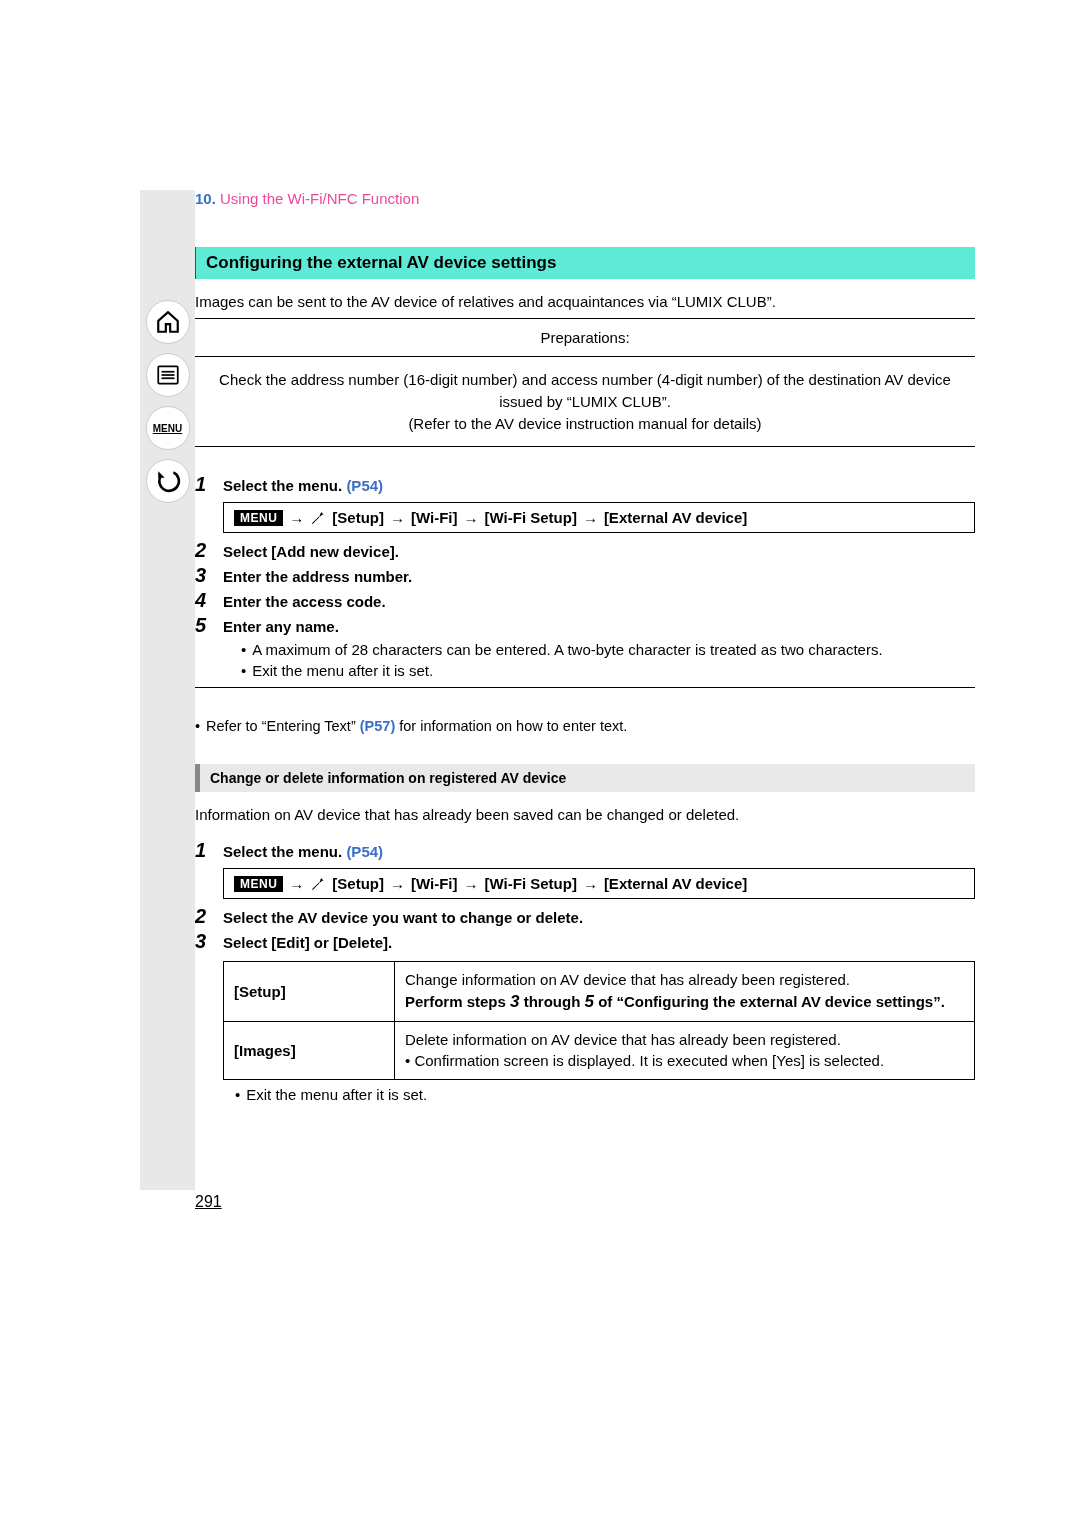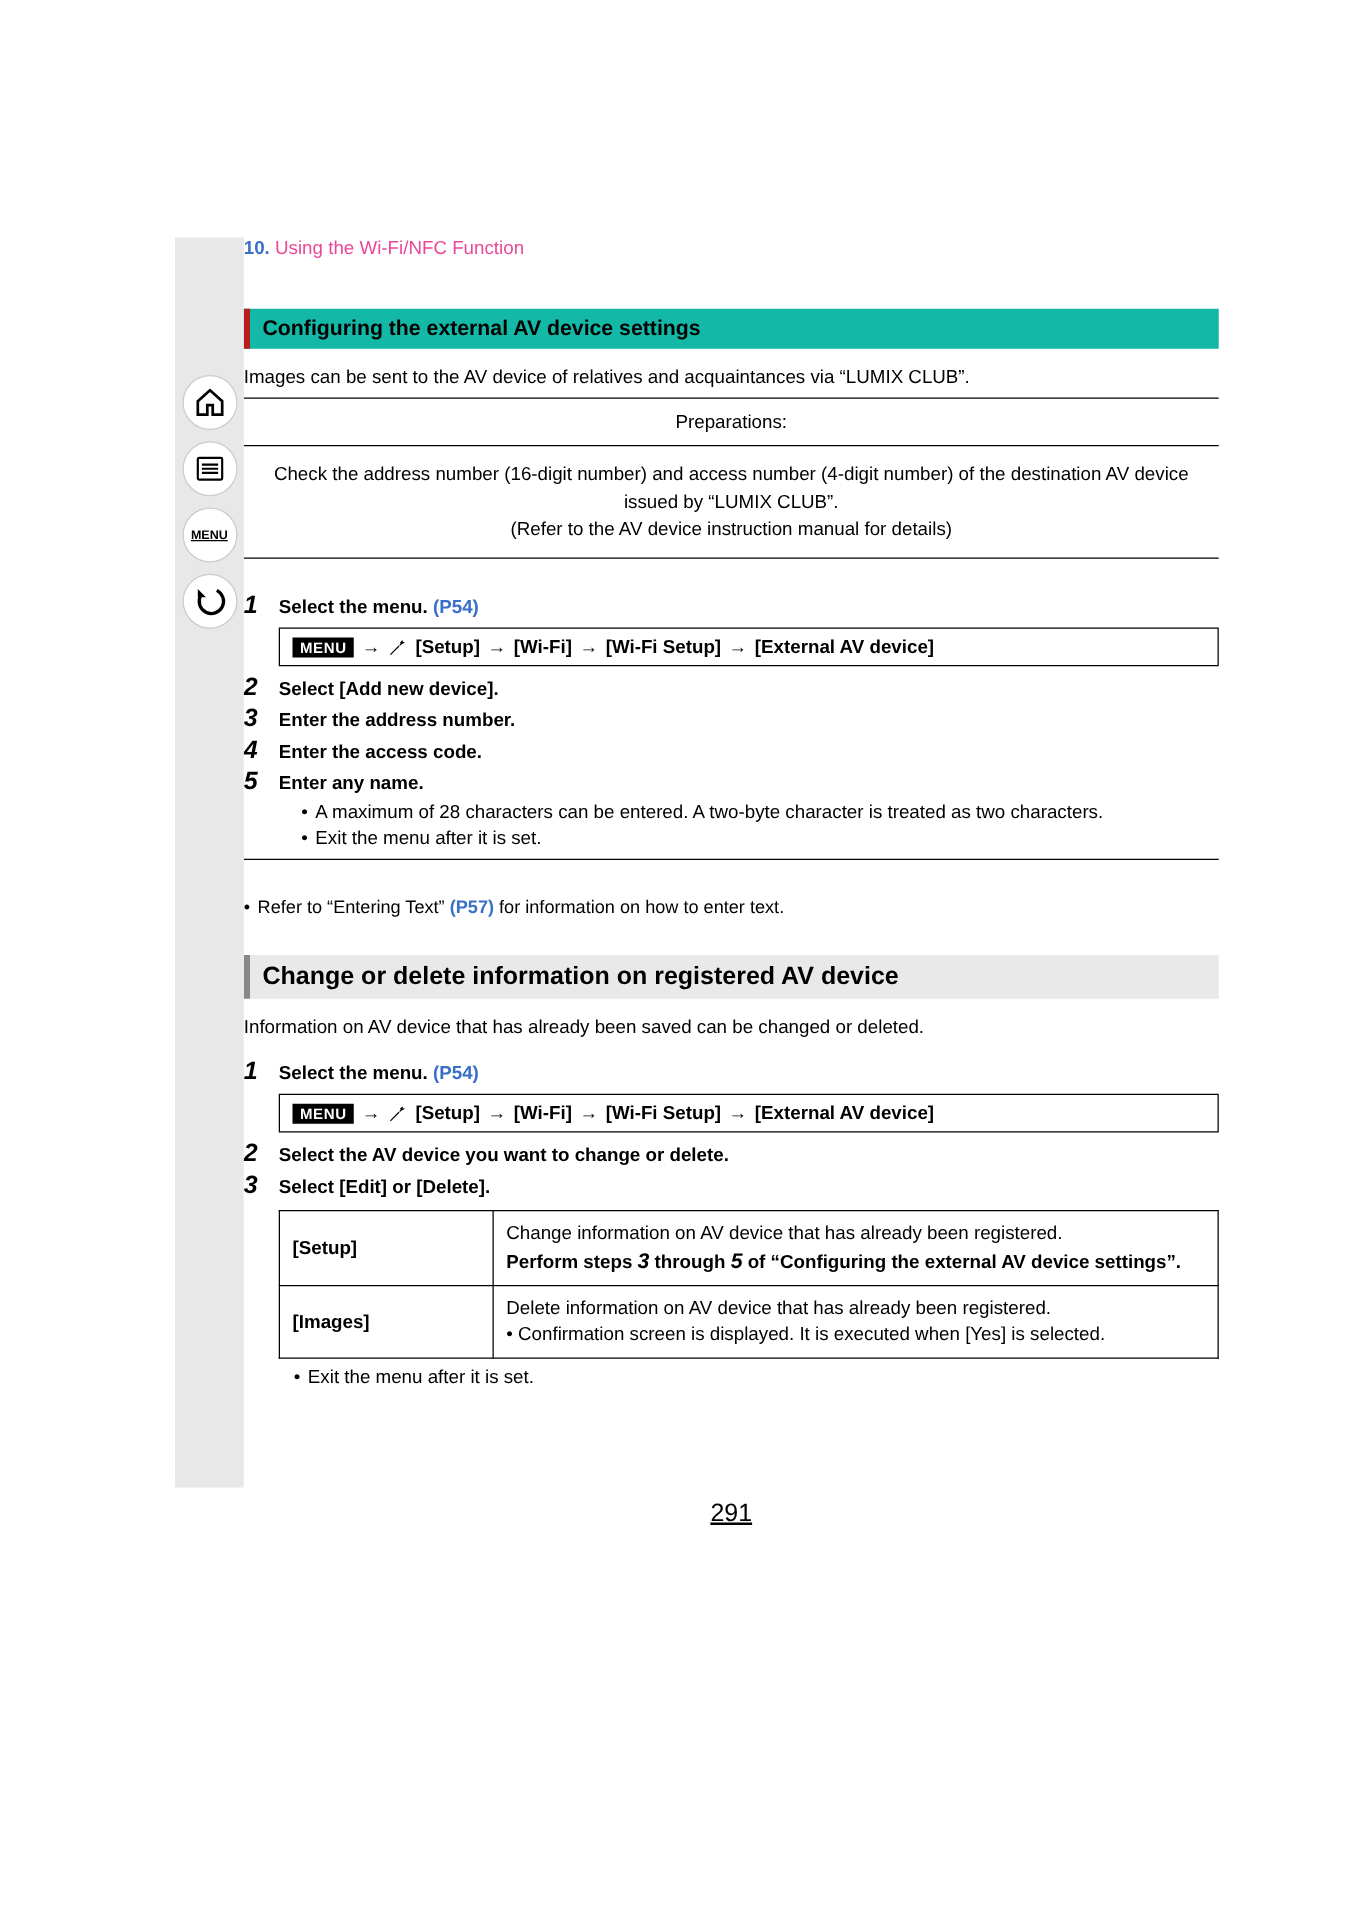--- a/index.html
+++ b/index.html
@@ -50,22 +50,22 @@
     margin-left: 195px;
     width: 780px;
   }
   .breadcrumb {
     font-size: 15px;
     margin-bottom: 40px;
   }
   .bc-num { font-weight: bold; color: #3a6fc7; text-align: center; }
   .bc-txt { color: #ec4899; }
   .h-bar {
-    background: #14b8a6;
-    border-left: 5px solid #b91c1c;
+    background: #5eead4;
+    border-left: 1px solid #b91c1c;
     padding: 6px 10px;
     font-weight: bold;
     font-size: 17px;
     margin-bottom: 12px;
   }
   .para { margin: 4px 0; line-height: 1.4; }
   .hr { border-top: 1px solid #000; margin: 6px 0; }
   .prep-block { margin: 0 0 26px 0; text-align: center; }
   .prep-title { padding: 4px 8px; }
   .prep-body { padding: 6px 8px; line-height: 1.45; }
@@ -104,21 +104,21 @@
     margin-bottom: 6px;
   }
   .sub-bullets .b { display:flex; gap:6px; line-height:1.4; }
   .sub-bullets .dot { flex-shrink:0; }
   .note-line { display:flex; gap:6px; align-items:baseline; margin: 30px 0 30px 0; font-size: 14.5px;}
   .h-bar2 {
     background: #e9e9e9;
     border-left: 5px solid #888;
     padding: 6px 10px;
     font-weight: bold;
-    font-size: 20px;
+    font-size: 14px;
     margin: 10px 0 12px 0;
   }
   table.av {
     border-collapse: collapse;
     width: 100%;
     margin-top: 8px;
     margin-left: 28px;
     width: calc(100% - 28px);
   }
   table.av td {
@@ -127,22 +127,22 @@
     vertical-align: middle;
     font-size: 15px;
     line-height: 1.35;
   }
   table.av td.label {
     width: 150px;
     font-weight: bold;
   }
   .exit-note { margin: 6px 0 0 40px; display:flex; gap:6px; }
   .page-num {
-    text-align: center;
-    font-size: 20px;
+    text-align: left;
+    font-size: 16px;
     text-decoration: underline;
     margin-top: 90px;
   }
   .bold { font-weight: bold; }
 </style>
 </head>
 <body>
 
 <div class="page">
 

